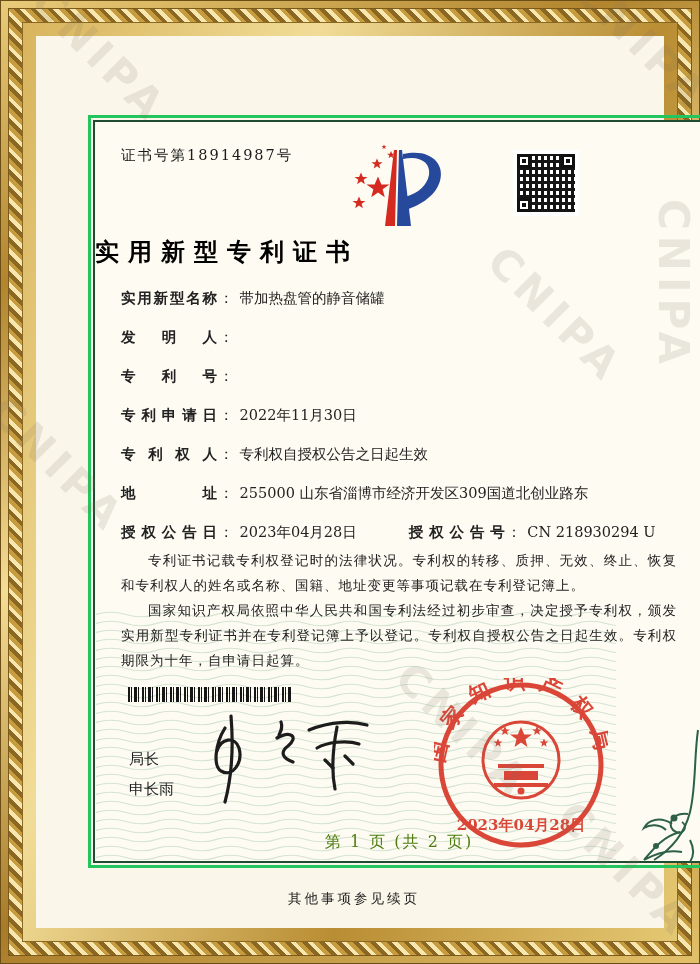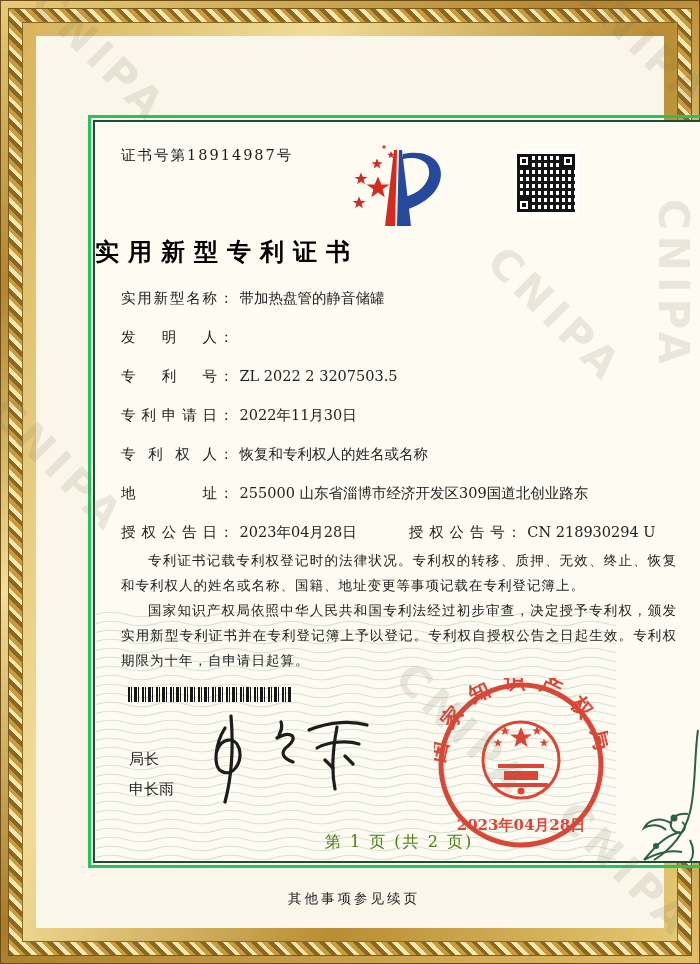--- a/index.html
+++ b/index.html
@@ -27,21 +27,21 @@
     background:
       repeating-linear-gradient(90deg,#151515 0 3px,transparent 3px 6px),
       repeating-linear-gradient(0deg,#151515 0 3px,transparent 3px 7px);}
   .finder{position:absolute;width:14px;height:14px;border:3px solid #111;background:#fff;box-sizing:border-box;}
   .finder::after{content:"";position:absolute;inset:2px;background:#111;}
   .finder.tl{left:0;top:0}.finder.tr{right:0;top:0}.finder.bl{left:0;bottom:0}
   .title{position:absolute;left:0;right:0;top:114px;text-align:left;
     font-size:24px;font-weight:bold;letter-spacing:9px;color:#000;}
   .fields{position:absolute;left:26px;right:22px;top:165px;display:flex;flex-direction:column;gap:17px;}
   .f-row{display:flex;align-items:baseline;font-size:14.5px;color:#222;white-space:nowrap;line-height:22px;}
-  .f-label{display:inline-block;width:96px;text-align:justify;text-align-last:justify;}
+  .f-label{display:inline-block;width:96px;text-align:justify;text-align-last:justify;font-weight:bold;}
   .f-colon{margin:0 6px 0 2px;}
   .pair2{display:flex;align-items:baseline;margin-left:52px;}
   .paras{position:absolute;left:26px;right:26px;top:426px;font-size:13.5px;line-height:25px;
     color:#222;text-align:justify;letter-spacing:1px;}
   .paras p{margin:0;text-indent:2em;}
   .barcode{position:absolute;left:33px;top:565px;width:163px;height:15px;
     background:repeating-linear-gradient(90deg,#161616 0 2px,transparent 2px 3px,#161616 3px 4px,
       transparent 4px 6px,#161616 6px 9px,transparent 9px 10px,#161616 10px 11px,transparent 11px 14px);}
   .director{position:absolute;left:34px;top:622px;font-family:"DejaVu Sans","Liberation Sans",sans-serif;
     font-size:15px;font-weight:normal;color:#1b1b1b;line-height:30px;}
@@ -122,31 +122,30 @@
               <span class="f-colon">：</span>
               <span>带加热盘管的静音储罐</span>
           </div>
           <div class="f-row">
             <span class="f-label">发明人</span>
               <span class="f-colon">：</span>
           </div>
           <div class="f-row">
             <span class="f-label">专利号</span>
               <span class="f-colon">：</span>
-              <span>ZL 2022 2 3207503.5</span>
           </div>
           <div class="f-row">
             <span class="f-label">专利申请日</span>
               <span class="f-colon">：</span>
               <span>2022年11月30日</span>
           </div>
           <div class="f-row">
             <span class="f-label">专利权人</span>
               <span class="f-colon">：</span>
-              <span>恢复和专利权人的姓名或名称</span>
+              <span>专利权自授权公告之日起生效</span>
           </div>
           <div class="f-row">
             <span class="f-label">地址</span>
               <span class="f-colon">：</span>
               <span>255000 山东省淄博市经济开发区309国道北创业路东</span>
           </div>
           <div class="f-row">
             <span class="f-label">授权公告日</span>
               <span class="f-colon">：</span>
               <span>2023年04月28日</span>

